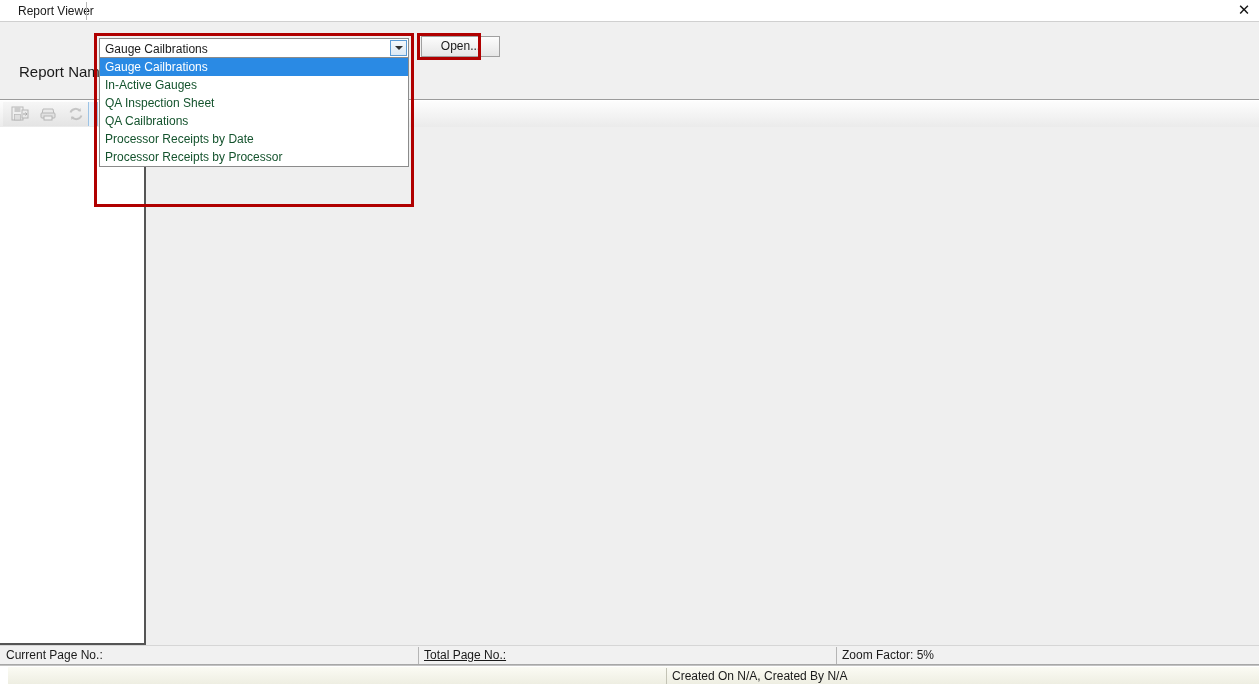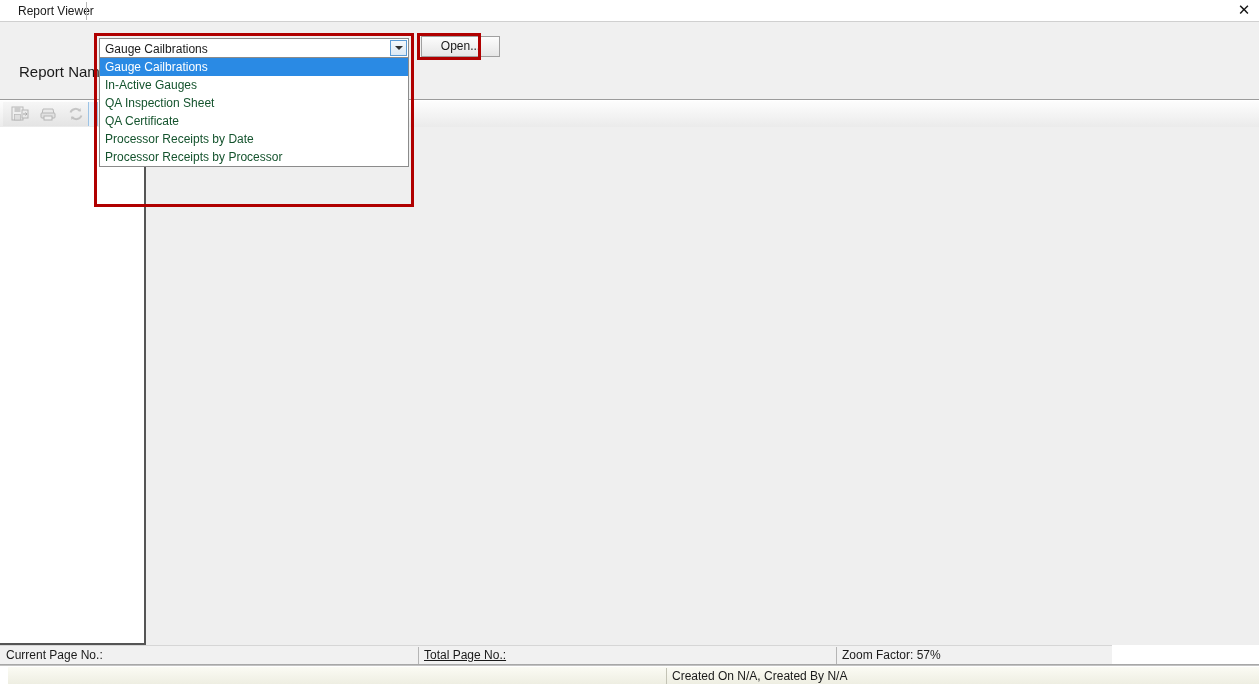--- a/index.html
+++ b/index.html
@@ -230,21 +230,21 @@
     position: absolute;
     left: 146px; top: 0;
     width: 1113px; height: 518px;
     background: #efefef;
   }
 
   
   .statusbar {
     position: absolute;
     left: 0; top: 645px;
-    width: 1112px; height: 19px;
+    width: 1259px; height: 19px;
     background: #f1f1f1;
     border-top: 1px solid #d6d6d6;
     box-sizing: border-box;
   }
   .sb-cell {
     position: absolute;
     top: 1px;
     height: 17px;
     line-height: 17px;
     font-size: 12px;
@@ -307,21 +307,21 @@
   <span class="combo-text">Gauge Cailbrations</span>
   <span class="combo-arrow-btn">
     <span class="combo-arrow-glyph"></span>
   </span>
 </div>
 
 <div class="dropdown" id="dropdown-list">
     <div class="dd-item selected">Gauge Cailbrations</div>
     <div class="dd-item">In-Active Gauges</div>
     <div class="dd-item">QA Inspection Sheet</div>
-    <div class="dd-item">QA Certificate</div>
+    <div class="dd-item">QA Cailbrations</div>
     <div class="dd-item">Processor Receipts by Date</div>
     <div class="dd-item">Processor Receipts by Processor</div>
   </div>
 
 <div class="open-btn">Open...</div>
 
 <div class="hl" id="hl-combo"></div>
 <div class="hl" id="hl-open"></div>
 
 <div class="toolbar">
@@ -355,19 +355,19 @@
 </div>
 
 <div class="viewer-body">
   <div class="thumb-pane"></div>
   <div class="report-area"></div>
 </div>
 
 <div class="statusbar">
   <div class="sb-cell" id="sb-current">Current Page No.:</div>
   <div class="sb-cell" id="sb-total">Total Page No.:</div>
-  <div class="sb-cell" id="sb-zoom">Zoom Factor: 57%</div>
+  <div class="sb-cell" id="sb-zoom">Zoom Factor: 5%</div>
 </div>
 <div class="statusbar-sep"></div>
 
 <div class="bottombar">
   <div class="bottom-cell">Created On N/A, Created By N/A</div>
 </div>
 
 </body></html>

